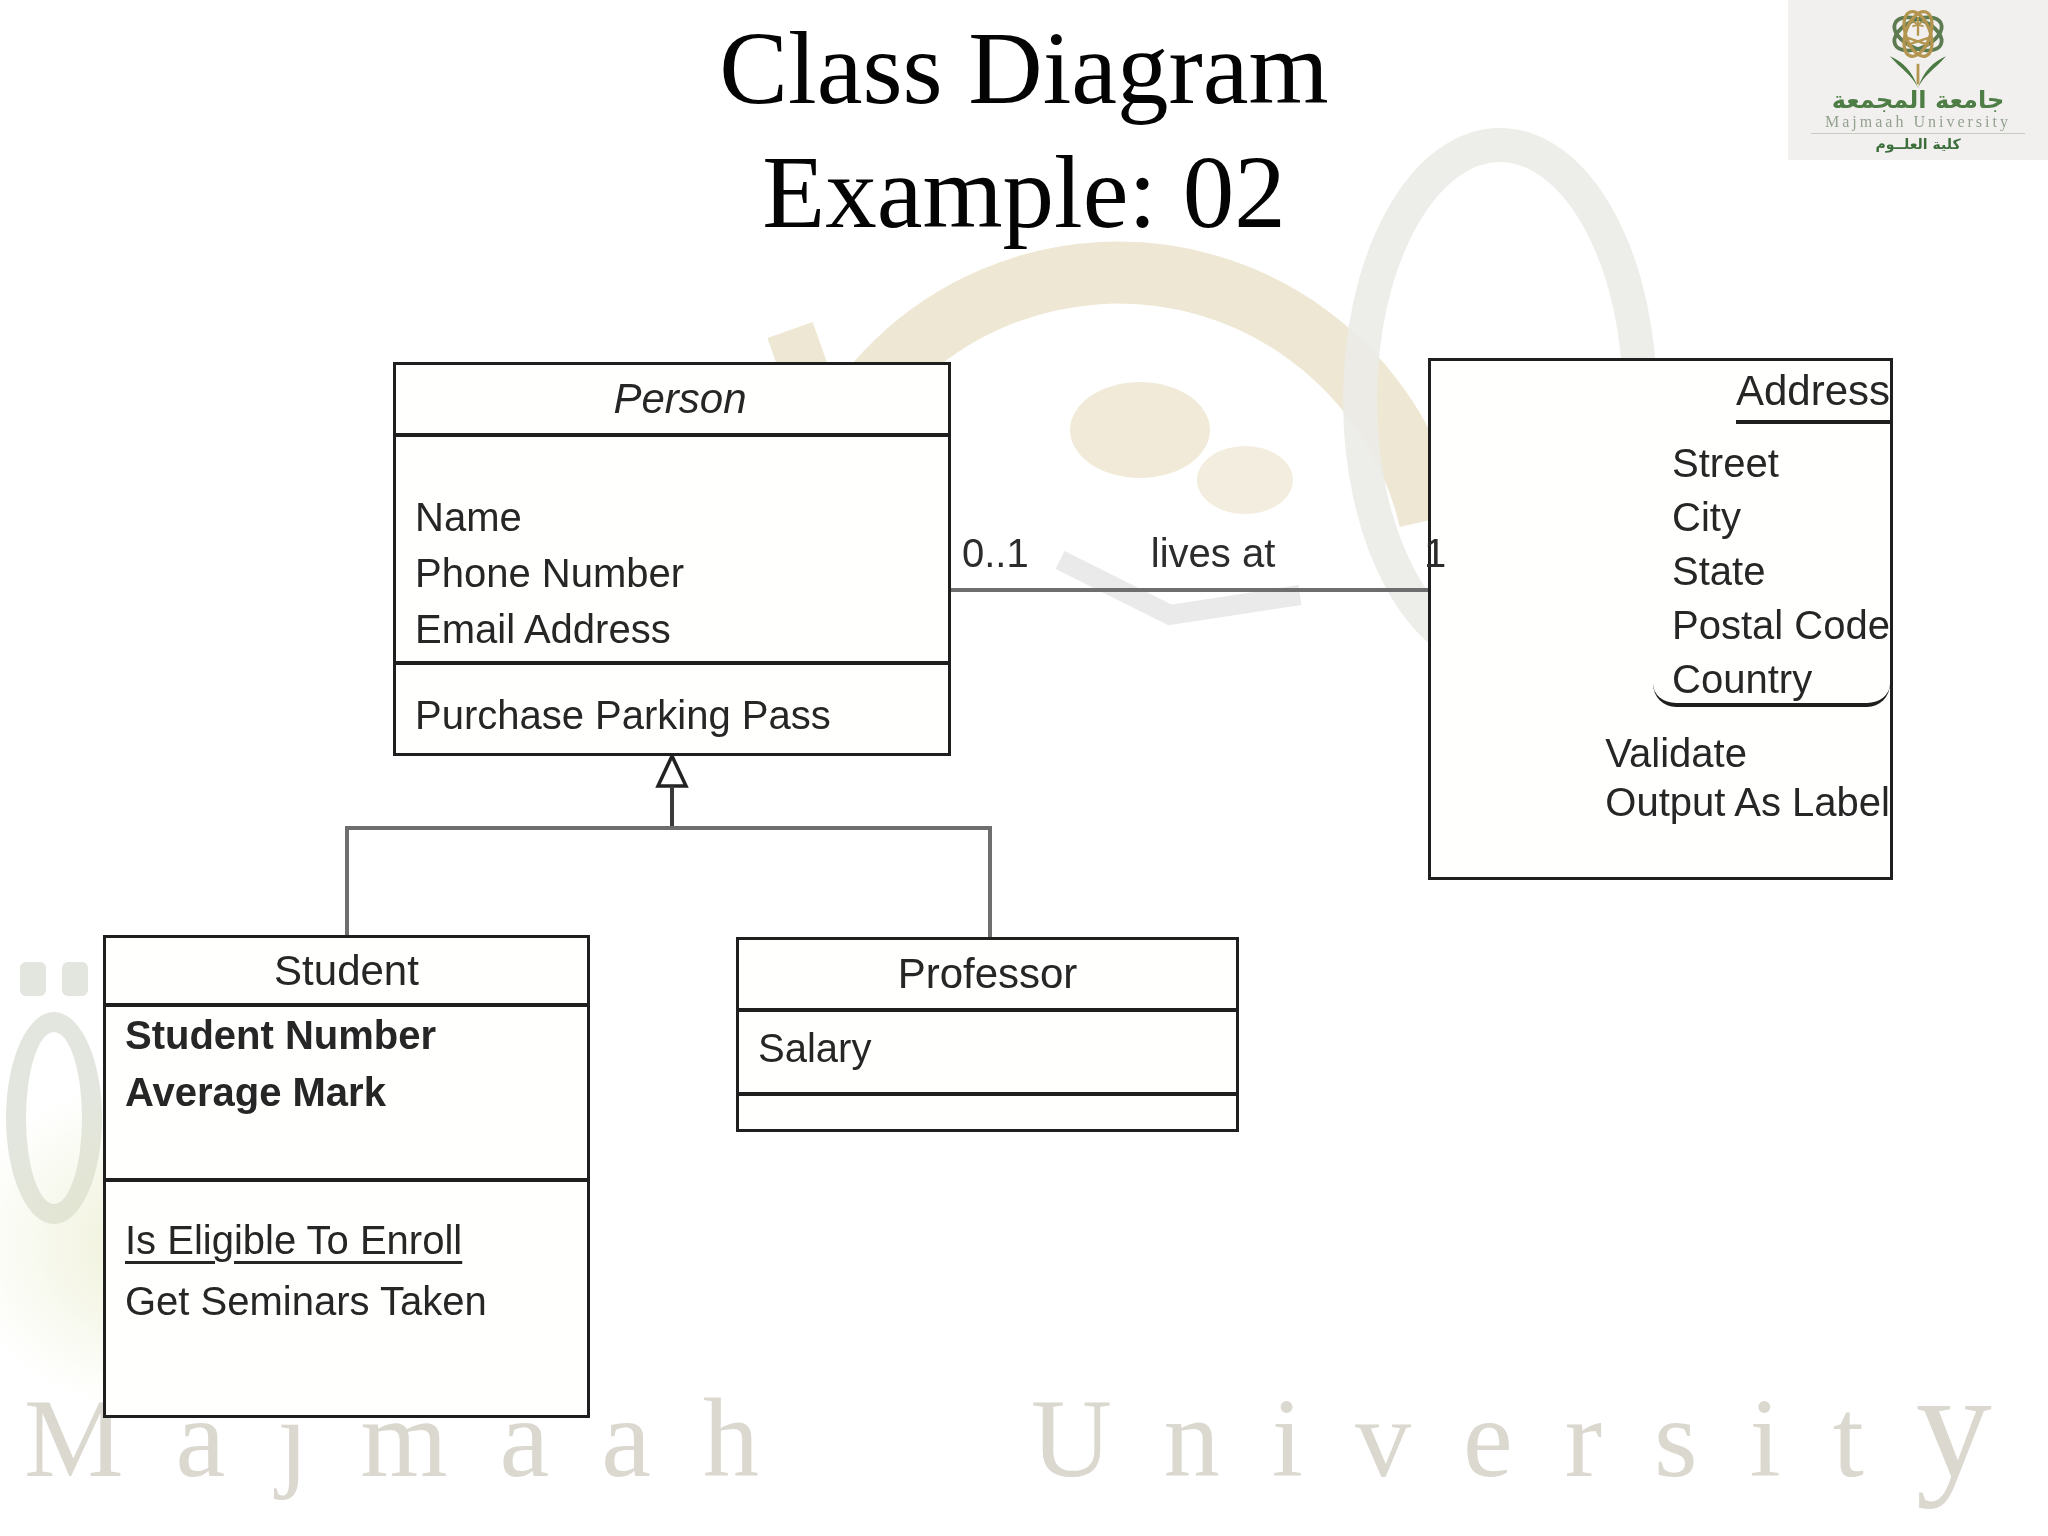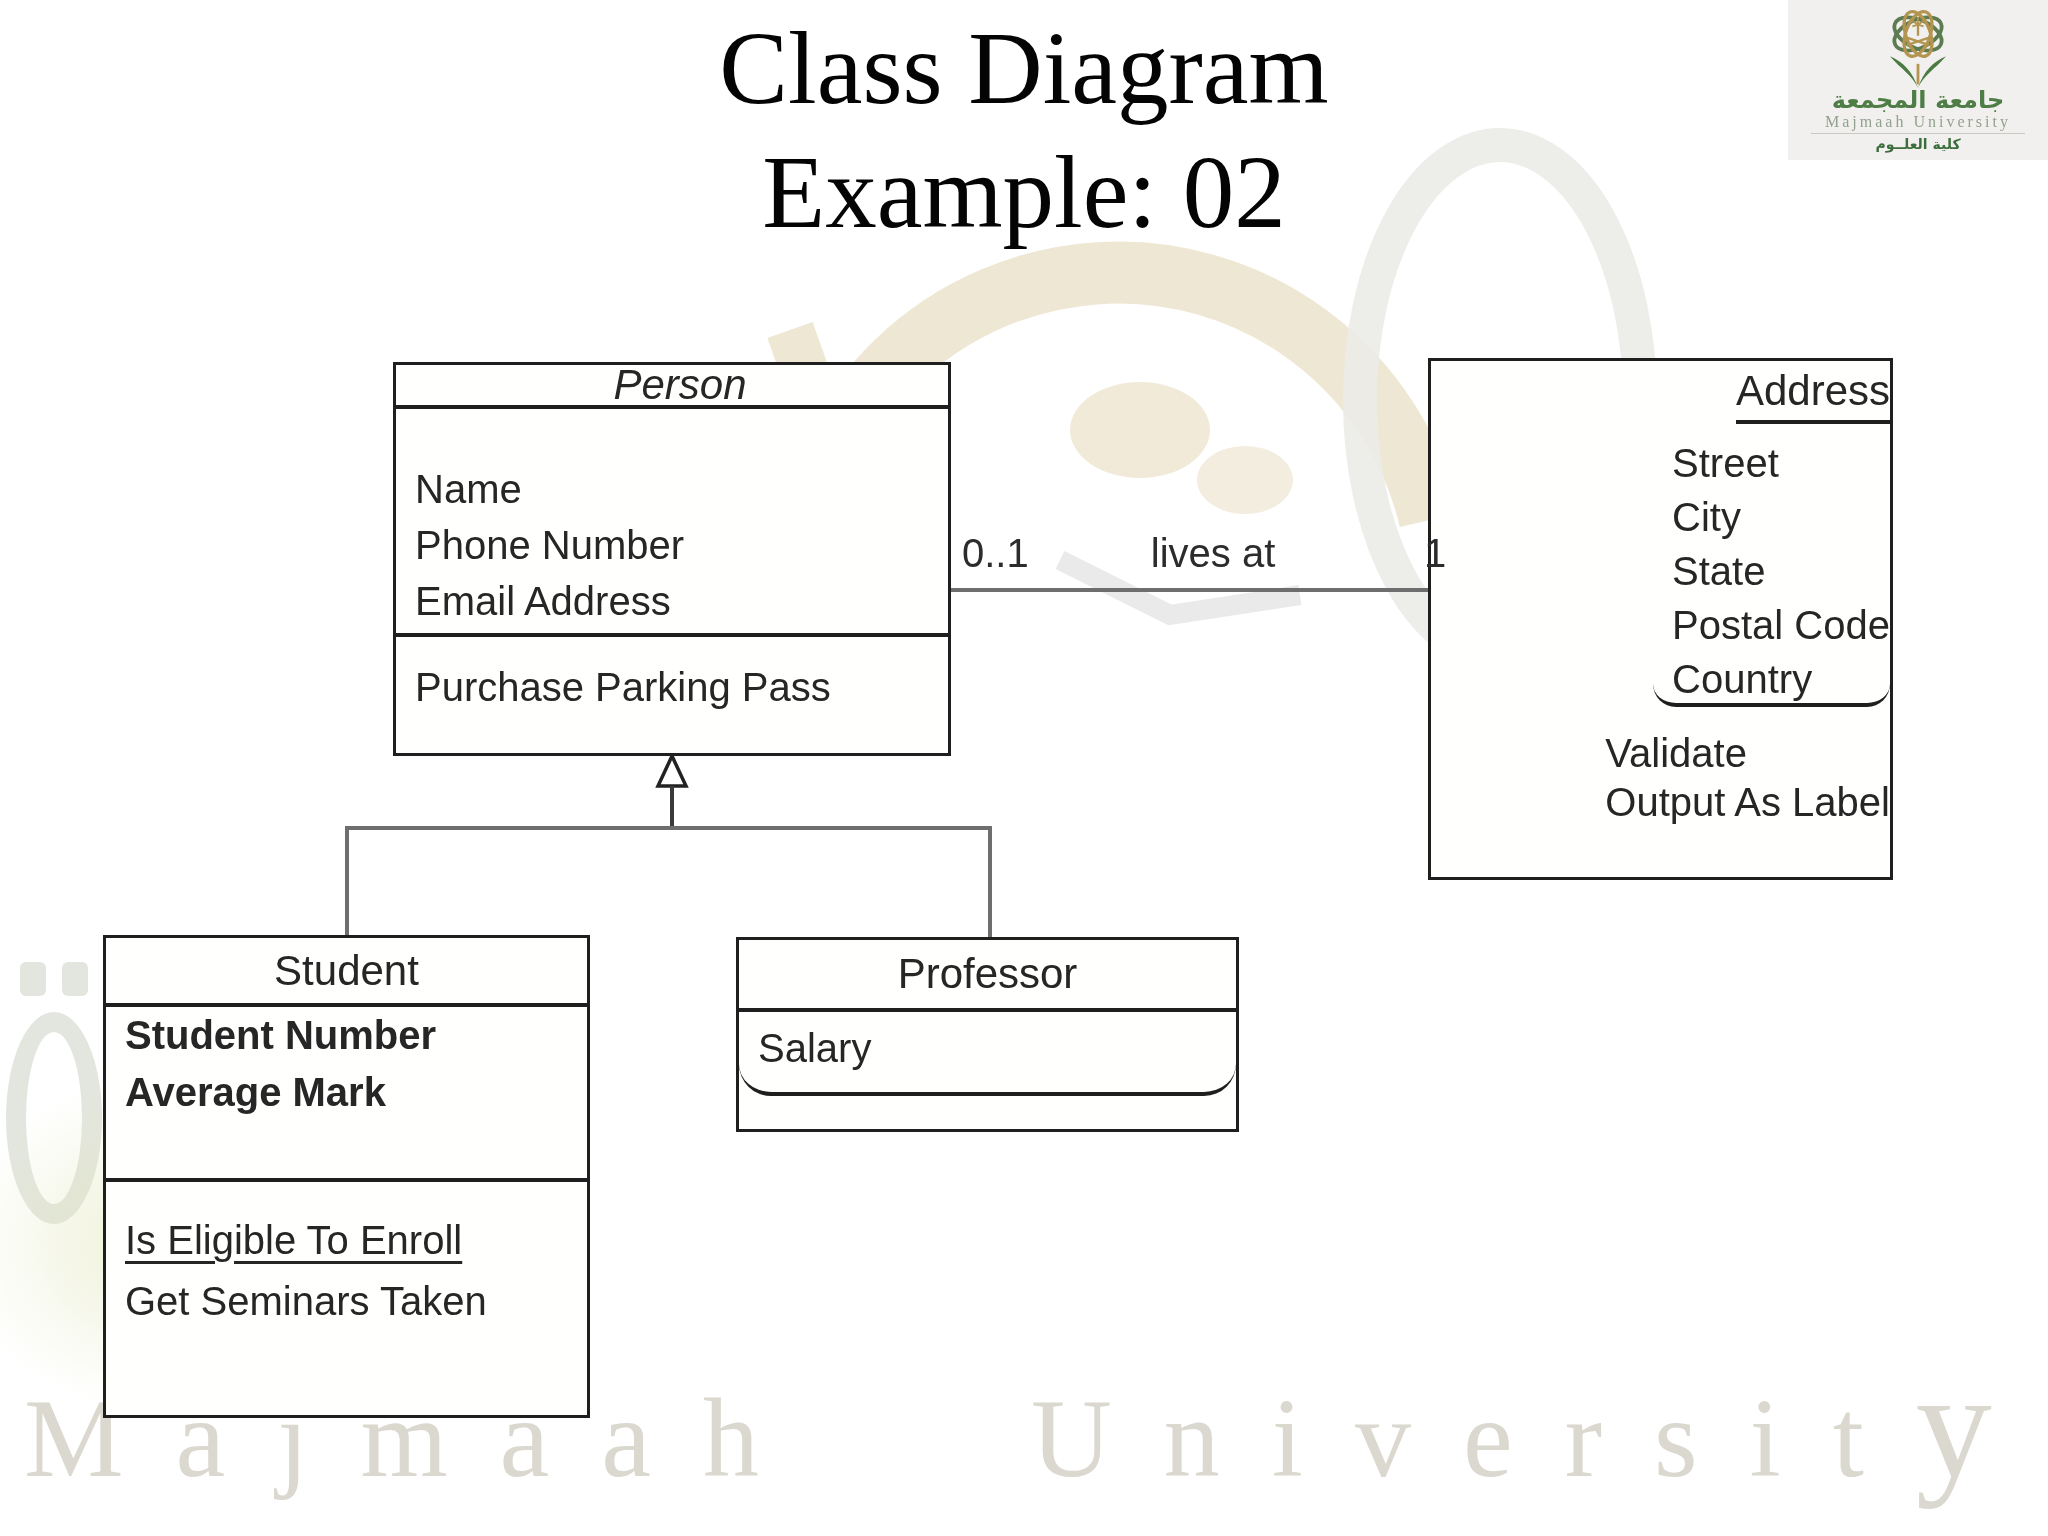--- a/index.html
+++ b/index.html
@@ -20,37 +20,37 @@
   .uml-title{box-sizing:border-box;border-bottom:4px solid #1f1f1f;display:flex;
     align-items:center;justify-content:center;font-size:42px;flex:none;}
   .uml-attrs{box-sizing:border-box;border-bottom:4px solid #1f1f1f;flex:none;
     padding-left:19px;font-size:40px;}
   .uml-ops{flex:1;padding-left:19px;font-size:40px;}
   .uml-line{white-space:nowrap;}
   .italic{font-style:italic;}
   .op-underline{text-decoration:underline;text-decoration-thickness:3px;text-underline-offset:7px;}
 
   #box-person {left:393px;top:362px;width:558px;height:394px;}
-  #box-person .uml-title{height:44px;padding-left:16px;}
+  #box-person .uml-title{height:72px;padding-left:16px;}
   #box-person .uml-attrs{height:228px;padding-top:52px;line-height:56px;}
   #box-person .uml-ops{padding-top:28px;}
 
   #box-address{left:1428px;top:358px;width:465px;height:522px;align-items:flex-end;}
   #box-address .uml-title{height:63px;}
   #box-address .uml-attrs{height:283px;padding-top:12px;line-height:54px;border-radius:23px;}
   #box-address .uml-ops{padding-top:22px;line-height:49px;}
 
   #box-student{left:103px;top:935px;width:487px;height:483px;}
   #box-student .uml-title{height:69px;}
   #box-student .uml-attrs{height:175px;line-height:57px;font-weight:bold;}
   #box-student .uml-ops{padding-top:28px;line-height:61px;}
 
   #box-professor{left:736px;top:937px;width:503px;height:195px;}
   #box-professor .uml-title{height:72px;}
-  #box-professor .uml-attrs{height:84px;padding-top:14px;border-radius:32px;}
+  #box-professor .uml-attrs{height:84px;padding-top:14px;}
 
   
   .assoc-label{position:absolute;font-size:40px;color:#2c2c2c;z-index:2;white-space:nowrap;}
   #lbl-mult-from{left:962px;top:531px;}
   #lbl-assoc-name{left:1137px;top:531px;width:152px;text-align:center;}
   #lbl-mult-to{left:1424px;top:531px;}
 
   
   .logo-patch{position:absolute;left:1788px;top:0;width:260px;height:160px;background:#f1f0ee;
     z-index:2;text-align:center;overflow:hidden;}

